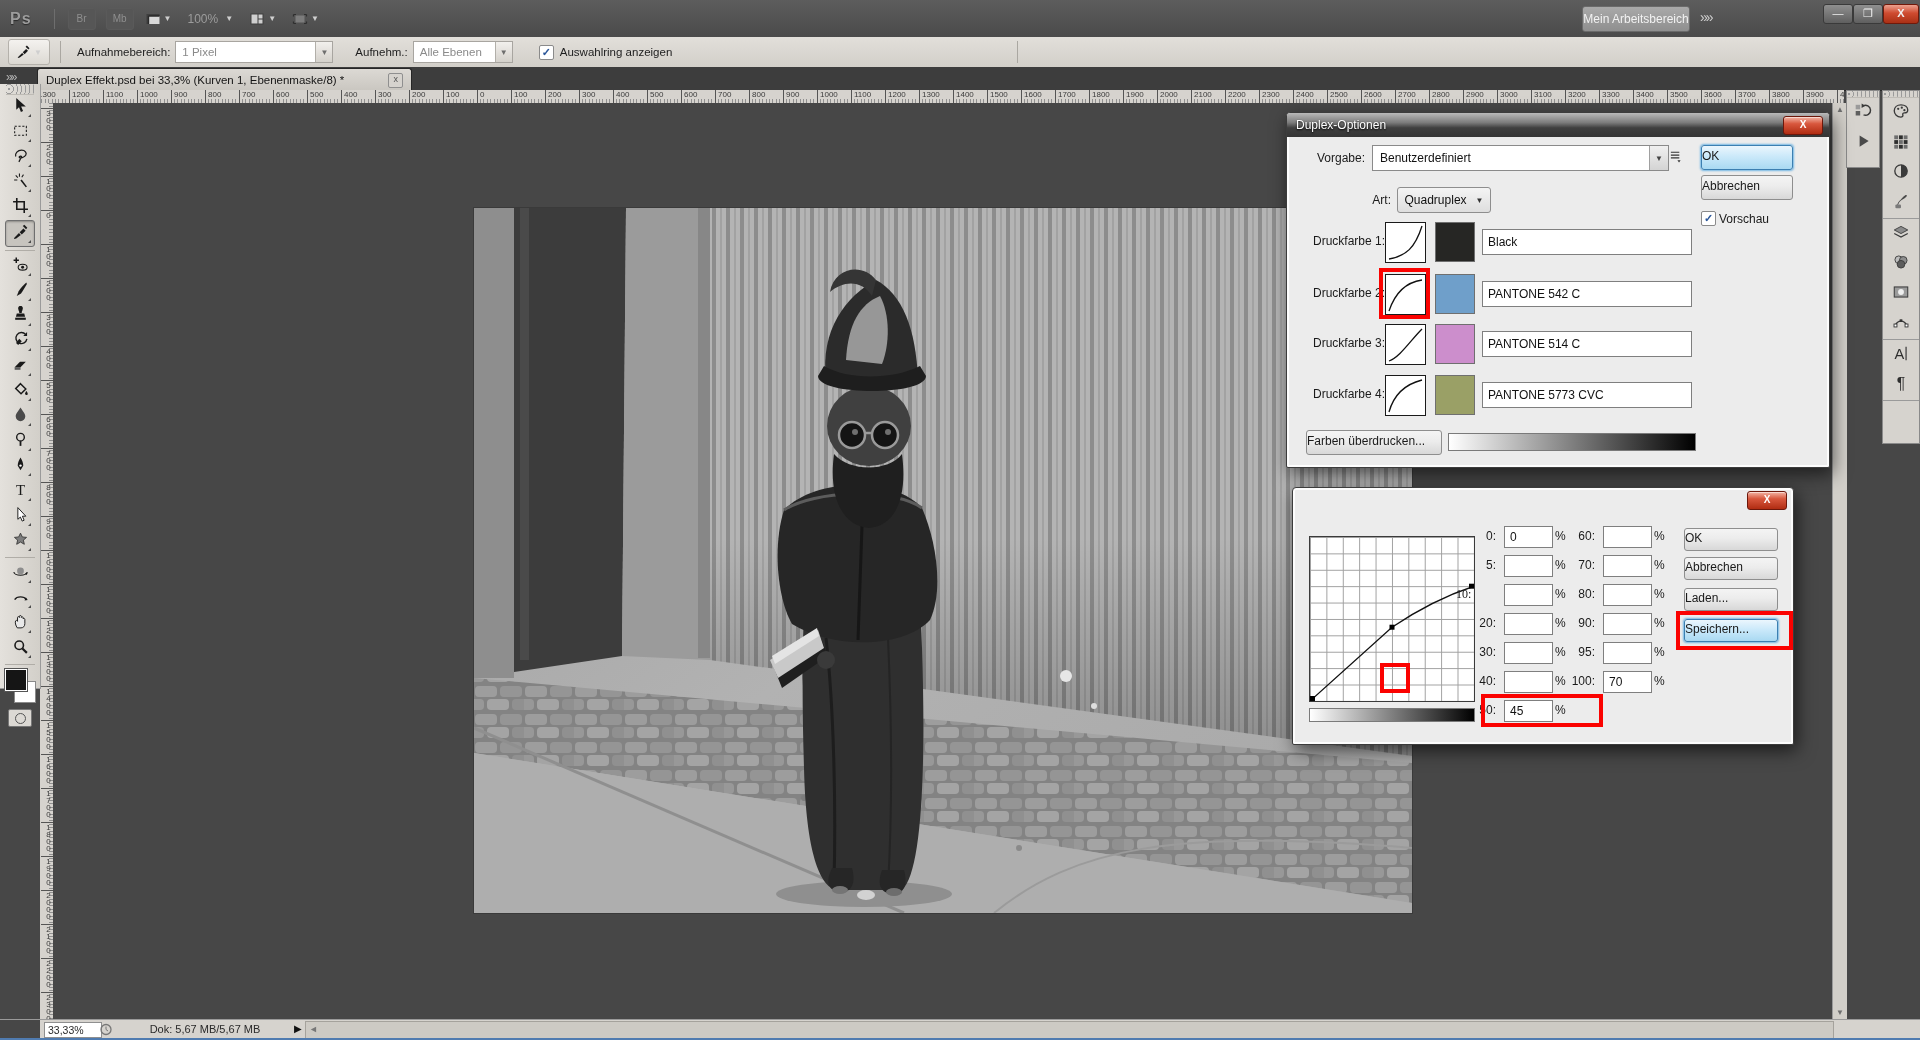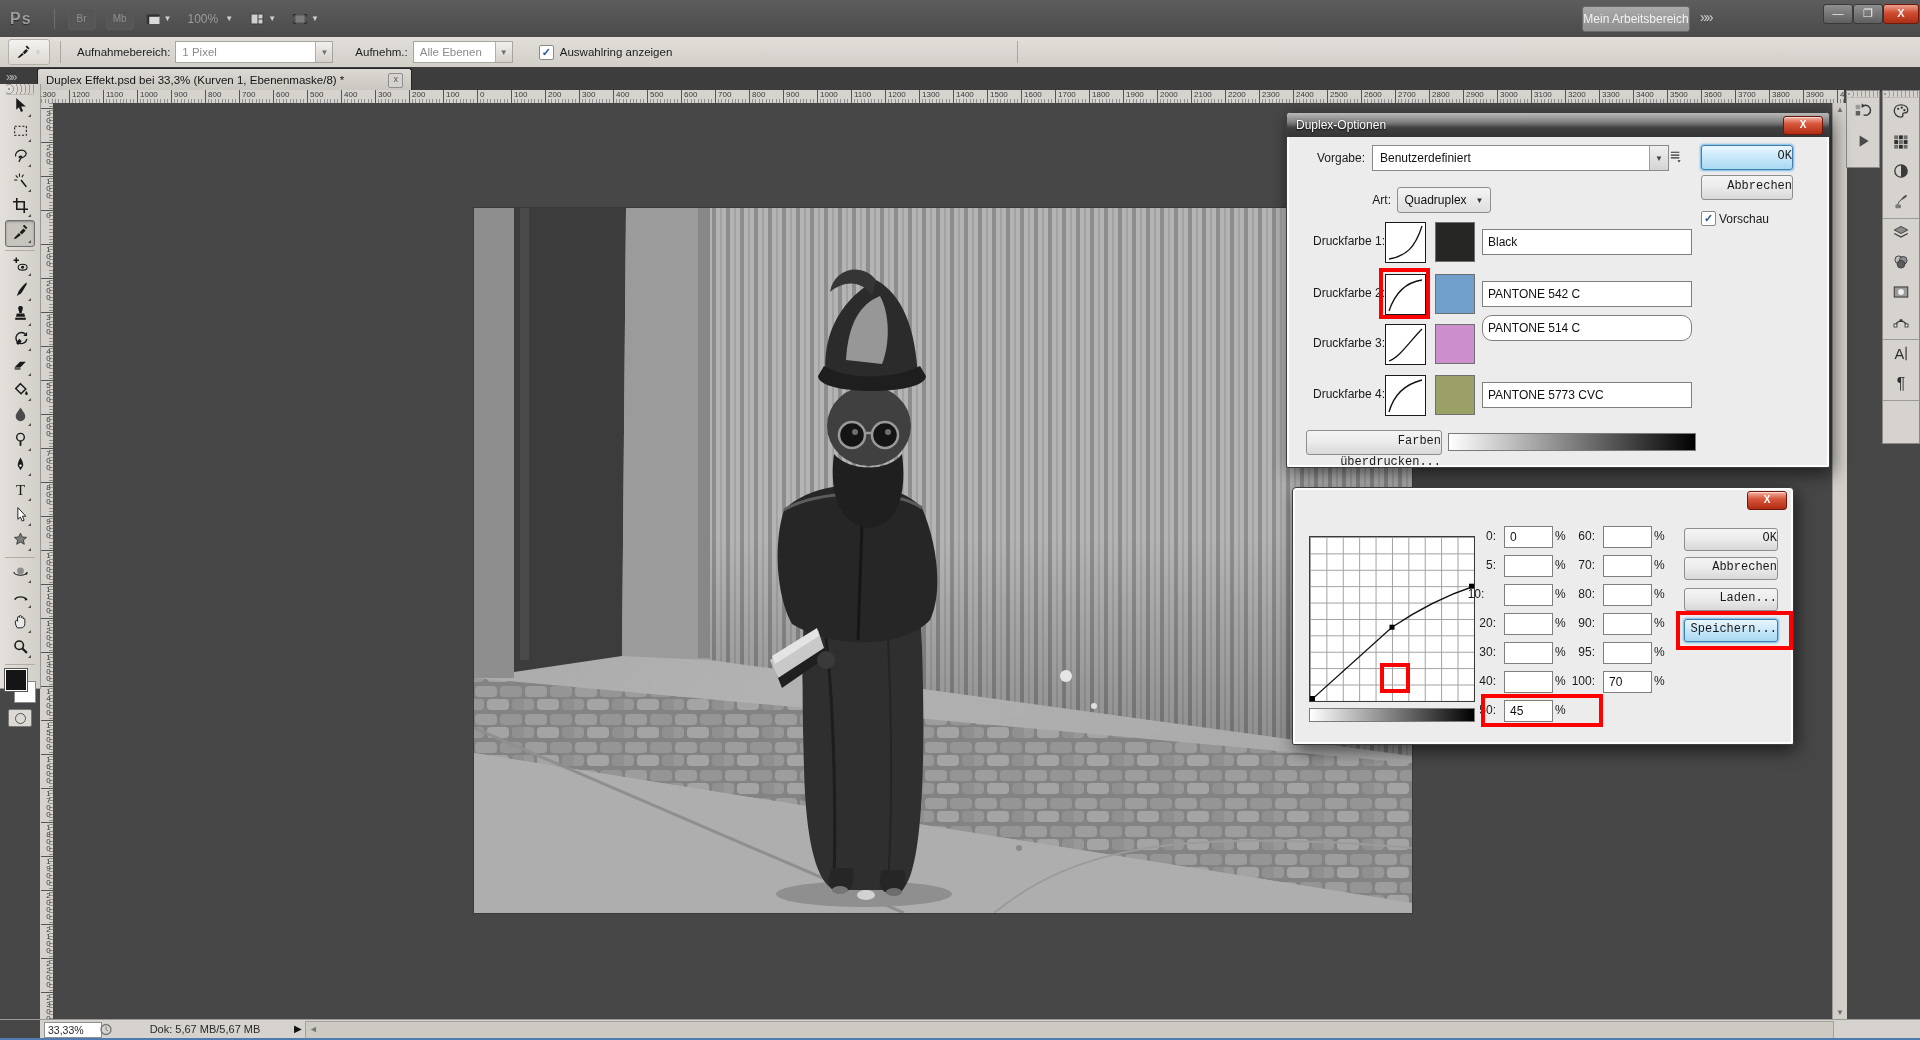--- a/index.html
+++ b/index.html
@@ -101,21 +101,21 @@
           box-shadow:3px 6px 18px rgba(0,0,0,.6), inset 0 0 0 2px #fdfdfd;}
   .dlg-title{height:24px;border-radius:3px 3px 0 0;
       background:linear-gradient(#b9b9b9,#7c7c7c 40%,#3f3f3f 62%,#353535);
       color:#fff;font-size:12px;display:flex;align-items:center;padding-left:9px;
       text-shadow:0 1px 2px #000;}
   .dlg-close{position:absolute;top:3px;right:6px;width:38px;height:17px;border:1px solid #6d170a;border-radius:3px;
       background:linear-gradient(#f3b5a5,#d8573d 40%,#b02c12);color:#fff;font-size:10px;font-weight:bold;
       text-align:center;line-height:15px;box-shadow:inset 0 1px 0 rgba(255,255,255,.5);}
   .dlg-label{position:absolute;font-size:12px;color:#1a1a1a;text-align:right;}
   .btn{position:absolute;border:1px solid #8e8e8e;border-radius:3px;font-size:12px;color:#1a1a1a;
-       background:linear-gradient(#f4f4f4,#ececec 45%,#d8d8d8);text-align:right;font-family:Liberation Mono, monospace;}
+       background:linear-gradient(#f4f4f4,#ececec 45%,#d8d8d8);text-align:left;}
   .btn.default{border-color:#3c7fb1;background:linear-gradient(#ebf6fd,#cbe9fa 45%,#a9d9f2);
        box-shadow:0 0 2px 1px #74b7e4;}
   .red-box{position:absolute;border:4px solid #fb0200;z-index:5;}
   .white-field{position:absolute;background:#fff;border:1px solid #7f7f7f;font-size:12px;color:#111;
        padding:0 5px;display:flex;align-items:center;}
   .curve-thumb{position:absolute;width:39px;height:39px;background:#fff;border:1px solid #1a1a1a;}
   .ink-swatch{position:absolute;width:38px;height:38px;border:1px solid #6f6f6f;}
   .grad-bar{position:absolute;background:linear-gradient(90deg,#ffffff,#000000);border:1px solid #7a7a7a;}
   .combo2{position:absolute;background:#fff;border:1px solid #8a8a8a;font-size:12px;color:#111;
        display:flex;align-items:center;padding-left:7px;}
@@ -668,21 +668,21 @@
             <path d="M3,36 C10,15 22,7 36,5" fill="none" stroke="#111" stroke-width="1.3"></path>
           </svg></div>
         <div class="ink-swatch" style="left: 148px; top: 161px; background: rgb(111, 159, 202);"></div>
         <div class="white-field" style="left: 195px; top: 168px; width: 198px; height: 24px;">PANTONE 542 C</div>
         <div class="red-box" style="left: 92px; top: 155px; width: 43px; height: 43px;"></div>
         <div class="dlg-label" style="left: 8px; top: 223px; width: 90px;">Druckfarbe 3:</div>
         <div class="curve-thumb" style="left: 98px; top: 211px;"><svg width="39" height="39" viewBox="0 0 39 39">
             <path d="M3,36 C14,32 24,16 36,4" fill="none" stroke="#111" stroke-width="1.3"></path>
           </svg></div>
         <div class="ink-swatch" style="left: 148px; top: 211px; background: rgb(204, 142, 204);"></div>
-        <div class="white-field" style="left: 195px; top: 202px; width: 198px; height: 24px; border-radius: 10px;">PANTONE 514 C</div>
+        <div class="white-field" style="left: 195px; top: 218px; width: 198px; height: 24px;">PANTONE 514 C</div>
         <div class="dlg-label" style="left: 8px; top: 274px; width: 90px;">Druckfarbe 4:</div>
         <div class="curve-thumb" style="left: 98px; top: 262px;"><svg width="39" height="39" viewBox="0 0 39 39">
             <path d="M3,36 C8,18 20,8 36,4" fill="none" stroke="#111" stroke-width="1.3"></path>
           </svg></div>
         <div class="ink-swatch" style="left: 148px; top: 262px; background: rgb(154, 160, 102);"></div>
         <div class="white-field" style="left: 195px; top: 269px; width: 198px; height: 24px;">PANTONE 5773 CVC</div>
       </div>
 
     <div class="btn" style="left:19px;top:317px;width:134px;height:23px;line-height:21px;">Farben überdrucken...</div>
     <div class="grad-bar" style="left:161px;top:320px;width:246px;height:16px;"></div>
@@ -702,21 +702,21 @@
     <div class="red-box" style="left:87px;top:175px;width:22px;height:22px;"></div>
     <div class="grad-bar" style="left:16px;top:220px;width:164px;height:12px;"></div>
 
     <div id="curveFieldsLeft">
         <div class="pct-label" style="left: 163px; top: 41px; width: 40px; text-align: right;">0:</div>
         <div class="pct-input" style="left: 211px; top: 38px;">0</div>
         <div class="pct-label" style="left: 262px; top: 41px;">%</div>
         <div class="pct-label" style="left: 163px; top: 70px; width: 40px; text-align: right;">5:</div>
         <div class="pct-input" style="left: 211px; top: 67px;"></div>
         <div class="pct-label" style="left: 262px; top: 70px;">%</div>
-        <div class="pct-label" style="left: 163px; top: 99px; width: 40px; text-align: center;">10:</div>
+        <div class="pct-label" style="left: 163px; top: 99px; width: 40px; text-align: left; font-family: Liberation Serif, serif;">10:</div>
         <div class="pct-input" style="left: 211px; top: 96px;"></div>
         <div class="pct-label" style="left: 262px; top: 99px;">%</div>
         <div class="pct-label" style="left: 163px; top: 128px; width: 40px; text-align: right;">20:</div>
         <div class="pct-input" style="left: 211px; top: 125px;"></div>
         <div class="pct-label" style="left: 262px; top: 128px;">%</div>
         <div class="pct-label" style="left: 163px; top: 157px; width: 40px; text-align: right;">30:</div>
         <div class="pct-input" style="left: 211px; top: 154px;"></div>
         <div class="pct-label" style="left: 262px; top: 157px;">%</div>
         <div class="pct-label" style="left: 163px; top: 186px; width: 40px; text-align: right;">40:</div>
         <div class="pct-input" style="left: 211px; top: 183px;"></div>

